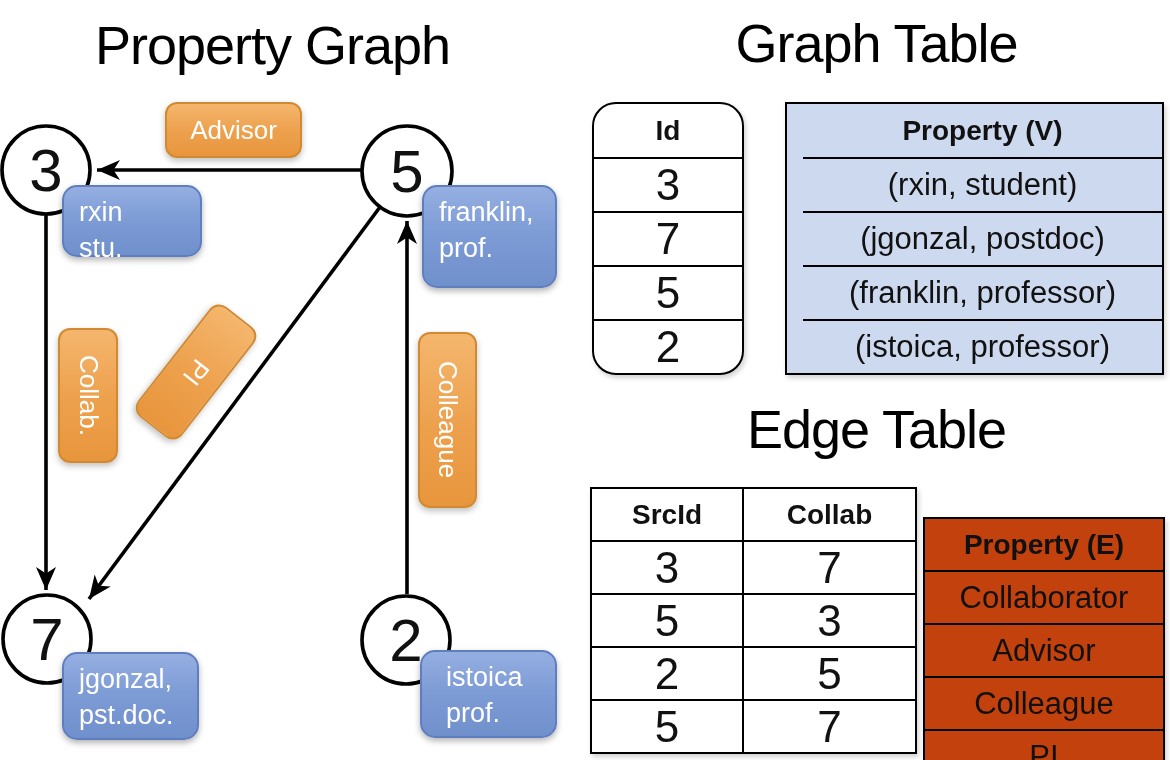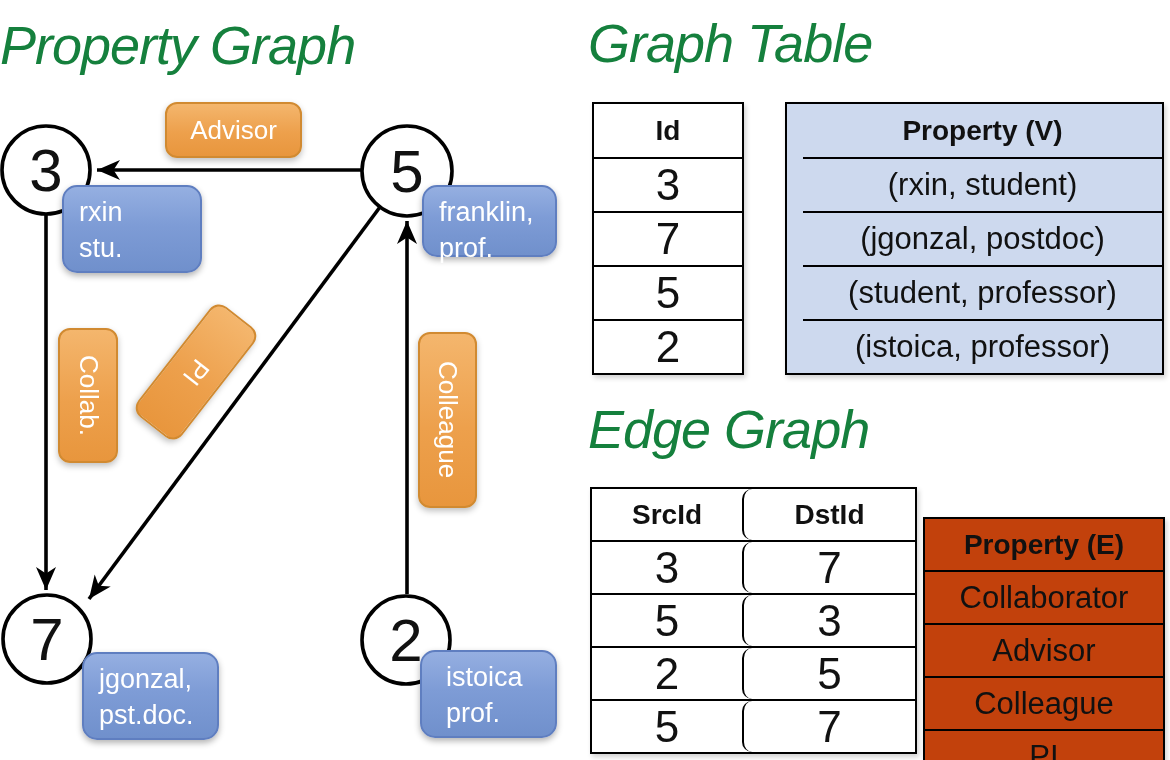--- a/index.html
+++ b/index.html
@@ -2,22 +2,22 @@
 <html><head>
 <meta charset="utf-8">
 <style>
   html,body { margin:0; padding:0; background:#ffffff; }
   #canvas {
     position:relative; width:1170px; height:760px; background:#ffffff;
     font-family:"Liberation Sans", sans-serif; overflow:hidden;
   }
   
   .big-title {
-    position:absolute; text-align:left; color:#15803d;
-    font-size:54px; letter-spacing:-1px; white-space:nowrap;font-style:italic;
+    position:absolute; text-align:center; color:#000000;
+    font-size:54px; letter-spacing:-1px; white-space:nowrap;
   }
   #title-graph  { left:0px;   top:14px;  width:545px; }
   #title-vertex { left:588px; top:12px;  width:577px; }
   #title-edge   { left:588px; top:398px; width:577px; }
 
   
   #graph-svg { position:absolute; left:0; top:0; width:1170px; height:760px; }
 
   
   .node-num {
@@ -59,42 +59,42 @@
     border-top:2.5px solid #000; text-align:center; color:#111;
   }
   .trow:first-child { border-top:none; }
   .hdr  { font-weight:bold; font-size:28px; }
   .idnum { font-size:44px; font-weight:300; }
   .propcell { font-size:31px; }
   .v-fill { background:#cdd9ee; }
   .e-fill { background:#c2410c;margin-top:30px; }
 
   
-  #vtable-id   { left:592px; top:102px; width:152px; }
+  #vtable-id   { left:592px; top:102px; width:152px;border-radius:24px; }
   #vtable-prop { left:785px; top:102px; width:379px;padding-left:16px; }
   #vtable-id .trow, #vtable-prop .trow { height:52px; }
   #vtable-id .trow.hdr-row, #vtable-prop .trow.hdr-row { height:53px; }
 
   
   #etable-ids  { left:590px; top:487px; width:327px; }
   #etable-prop { left:923px; top:487px; width:242px; }
   #etable-ids .trow, #etable-prop .trow { height:51px; }
   .split { display:flex; align-items:stretch; justify-content:flex-start; padding:0; }
-  .split > div { display:flex; align-items:center; justify-content:center;border-radius:10px; }
+  .split > div { display:flex; align-items:center; justify-content:center; }
   .split .c1 { width:150px; }
   .split .c2 { flex:1; border-left:2.5px solid #000; }
 </style>
 </head>
 <body>
 
 <div id="canvas">
 
   <div id="title-graph" class="big-title">Property Graph</div>
   <div id="title-vertex" class="big-title">Graph Table</div>
-  <div id="title-edge" class="big-title">Edge Graph</div>
+  <div id="title-edge" class="big-title">Edge Table</div>
 
   <svg id="graph-svg" viewBox="0 0 1170 760">
     <defs>
       <marker id="arrow" markerUnits="userSpaceOnUse" markerWidth="28" markerHeight="24" refX="24" refY="11" orient="auto">
         <path d="M1,1 L24,11 L1,21 L7.5,11 Z" fill="#000"></path>
       </marker>
     </defs>
     <g stroke="#000" stroke-width="3.6" fill="none">
       <line x1="362" y1="170" x2="97" y2="170" marker-end="url(#arrow)"></line>
       <line x1="46" y1="214" x2="46" y2="590" marker-end="url(#arrow)"></line>
@@ -107,29 +107,29 @@
       <circle cx="47" cy="639" r="44"></circle>
       <circle cx="406" cy="640" r="44"></circle>
     </g>
   </svg>
 
   <div class="node-num" style="left:1px;   top:125px;">3</div>
   <div class="node-num" style="left:362px; top:126px;">5</div>
   <div class="node-num" style="left:2px;   top:594px;">7</div>
   <div class="node-num" style="left:361px; top:595px;">2</div>
 
-  <div class="pbox" style="left:62px;  top:185px; width:140px; height:88px;">
+  <div class="pbox" style="left:62px;  top:185px; width:140px; height:72px;">
     <div>rxin</div>
     <div>stu.</div>
   </div>
-  <div class="pbox" style="left:422px; top:185px; width:135px; height:72px;">
+  <div class="pbox" style="left:422px; top:185px; width:135px; height:103px;">
     <div>franklin,</div>
     <div>prof.</div>
   </div>
-  <div class="pbox" style="left:62px;  top:652px; width:137px; height:88px;margin-left:20px;">
+  <div class="pbox" style="left:62px;  top:652px; width:137px; height:88px;">
     <div>jgonzal,</div>
     <div>pst.doc.</div>
   </div>
   <div class="pbox" style="left:420px; top:650px; width:137px; height:88px;padding-left:24px;">
     <div>istoica</div>
     <div>prof.</div>
   </div>
 
   <div class="obox" style="left:165px; top:102px; width:137px; height:56px;">Advisor</div>
   <div class="obox" style="left:58px; top:328px; width:60px; height:135px;">
@@ -147,28 +147,28 @@
     <div class="trow idnum">3</div>
     <div class="trow idnum">7</div>
     <div class="trow idnum">5</div>
     <div class="trow idnum">2</div>
   </div>
 
   <div id="vtable-prop" class="tcol v-fill">
     <div class="trow hdr hdr-row">Property (V)</div>
     <div class="trow propcell">(rxin, student)</div>
     <div class="trow propcell">(jgonzal, postdoc)</div>
-    <div class="trow propcell">(student, professor)</div>
+    <div class="trow propcell">(franklin, professor)</div>
     <div class="trow propcell">(istoica, professor)</div>
   </div>
 
   <div id="etable-ids" class="tcol">
     <div class="trow split hdr-row">
       <div class="c1 hdr">SrcId</div>
-      <div class="c2 hdr">DstId</div>
+      <div class="c2 hdr">Collab</div>
     </div>
     <div class="trow split">
       <div class="c1 idnum">3</div>
       <div class="c2 idnum">7</div>
     </div>
     <div class="trow split">
       <div class="c1 idnum">5</div>
       <div class="c2 idnum">3</div>
     </div>
     <div class="trow split">

